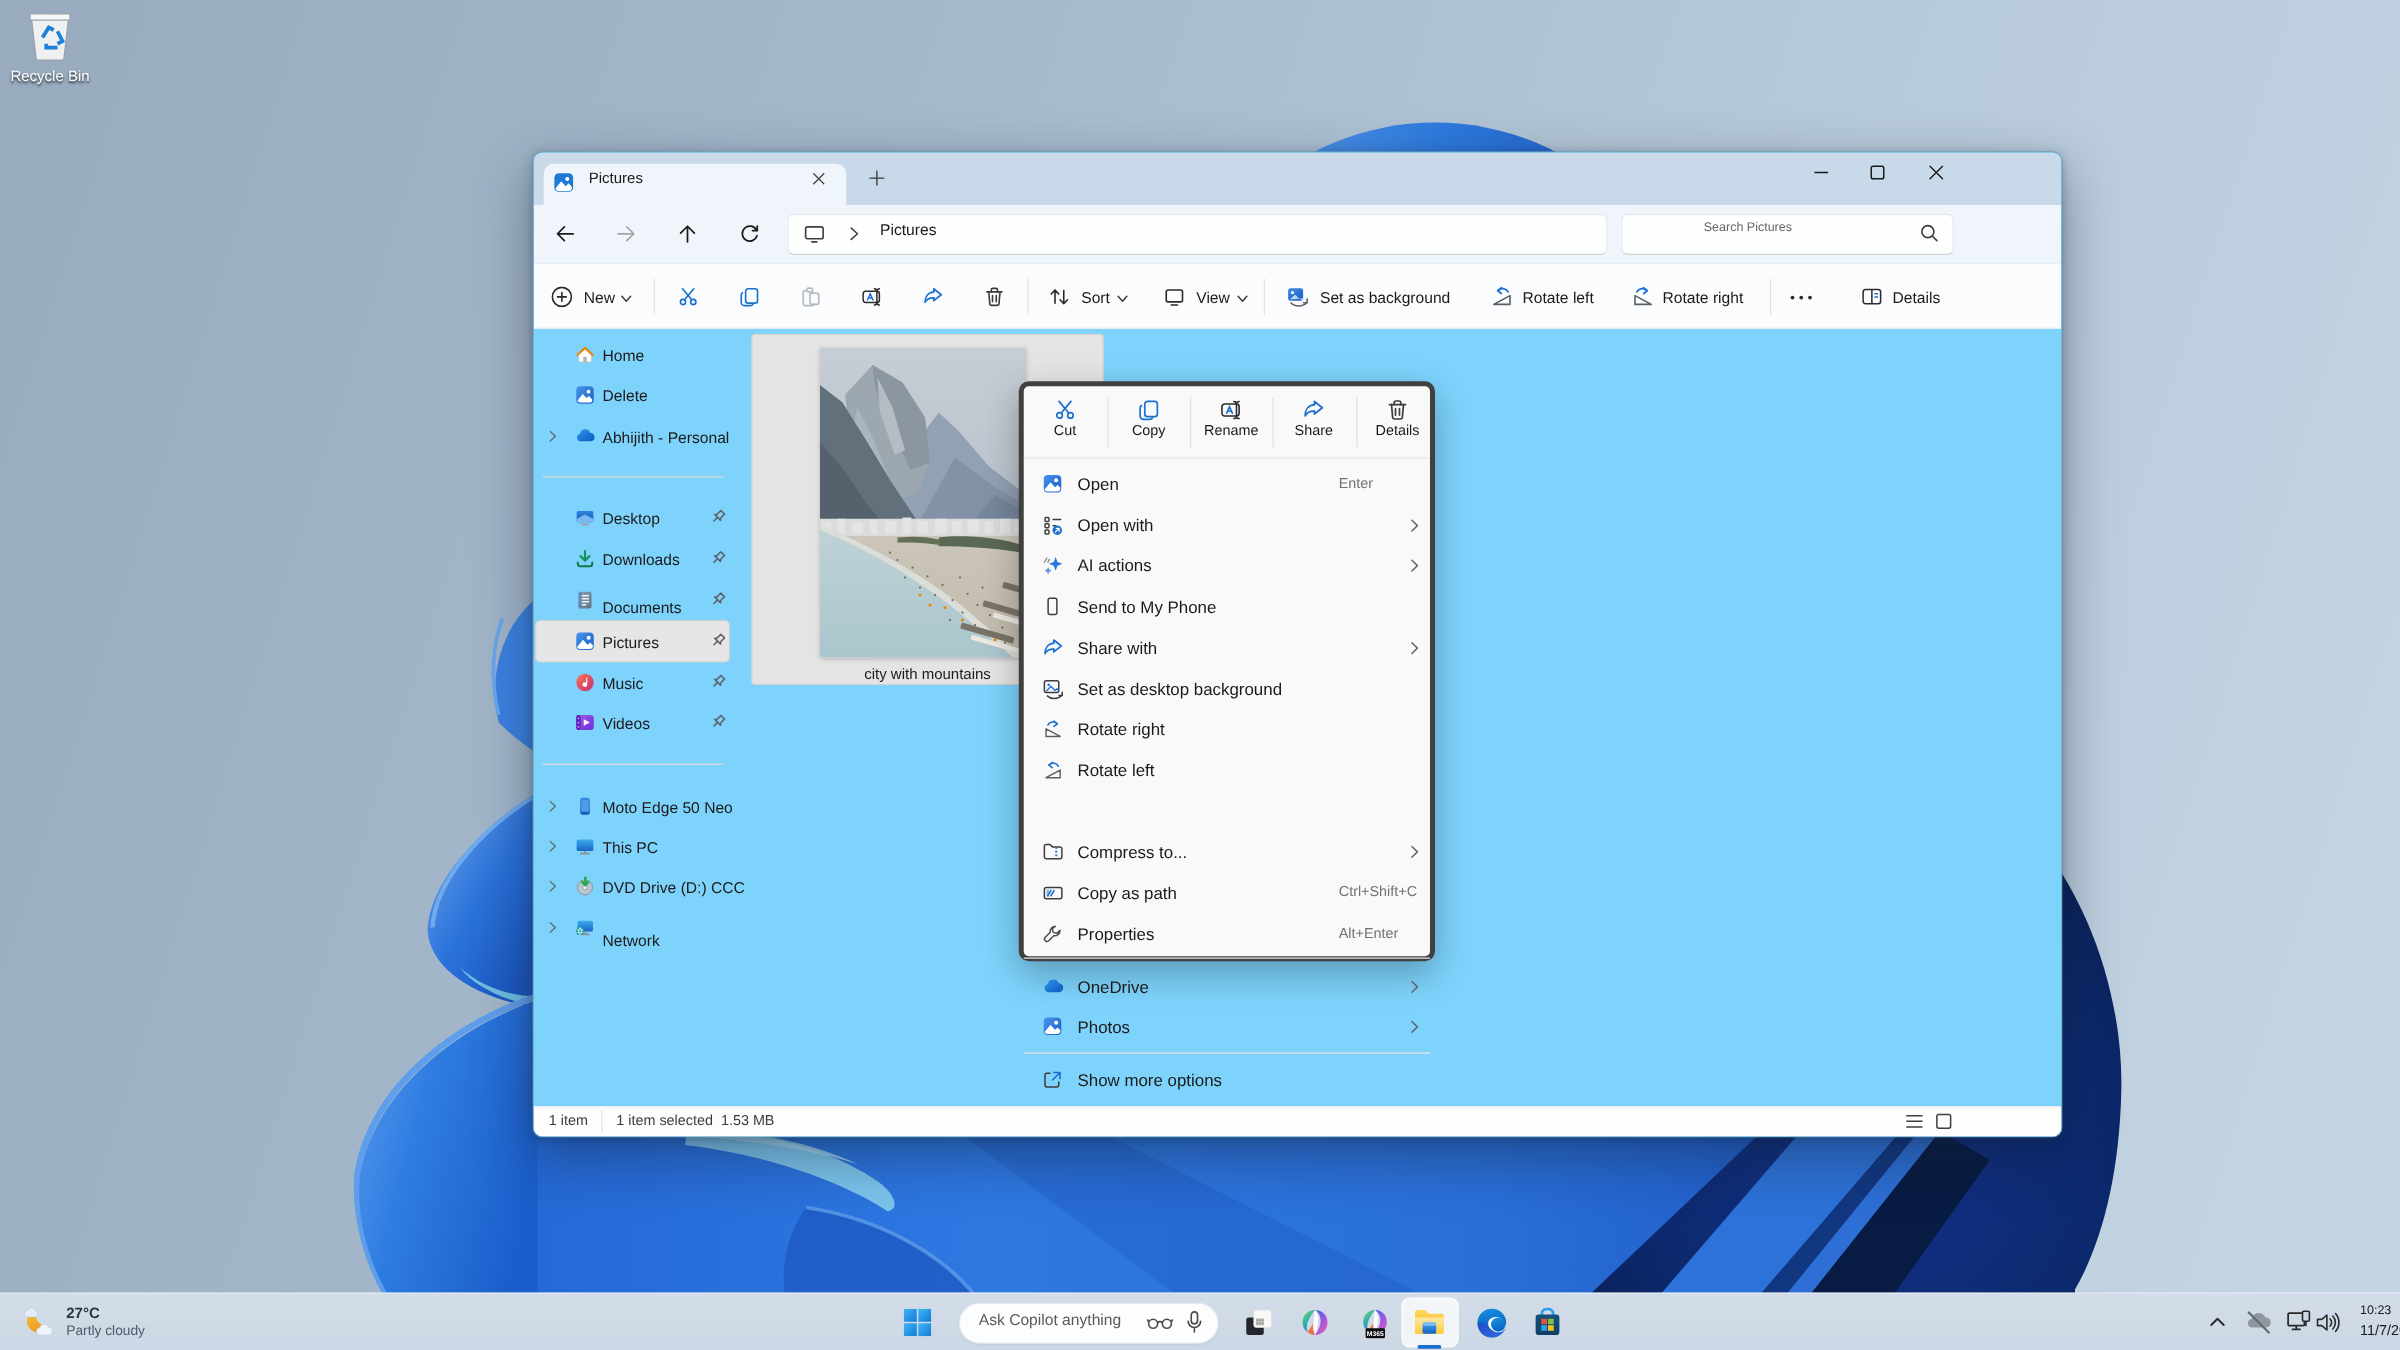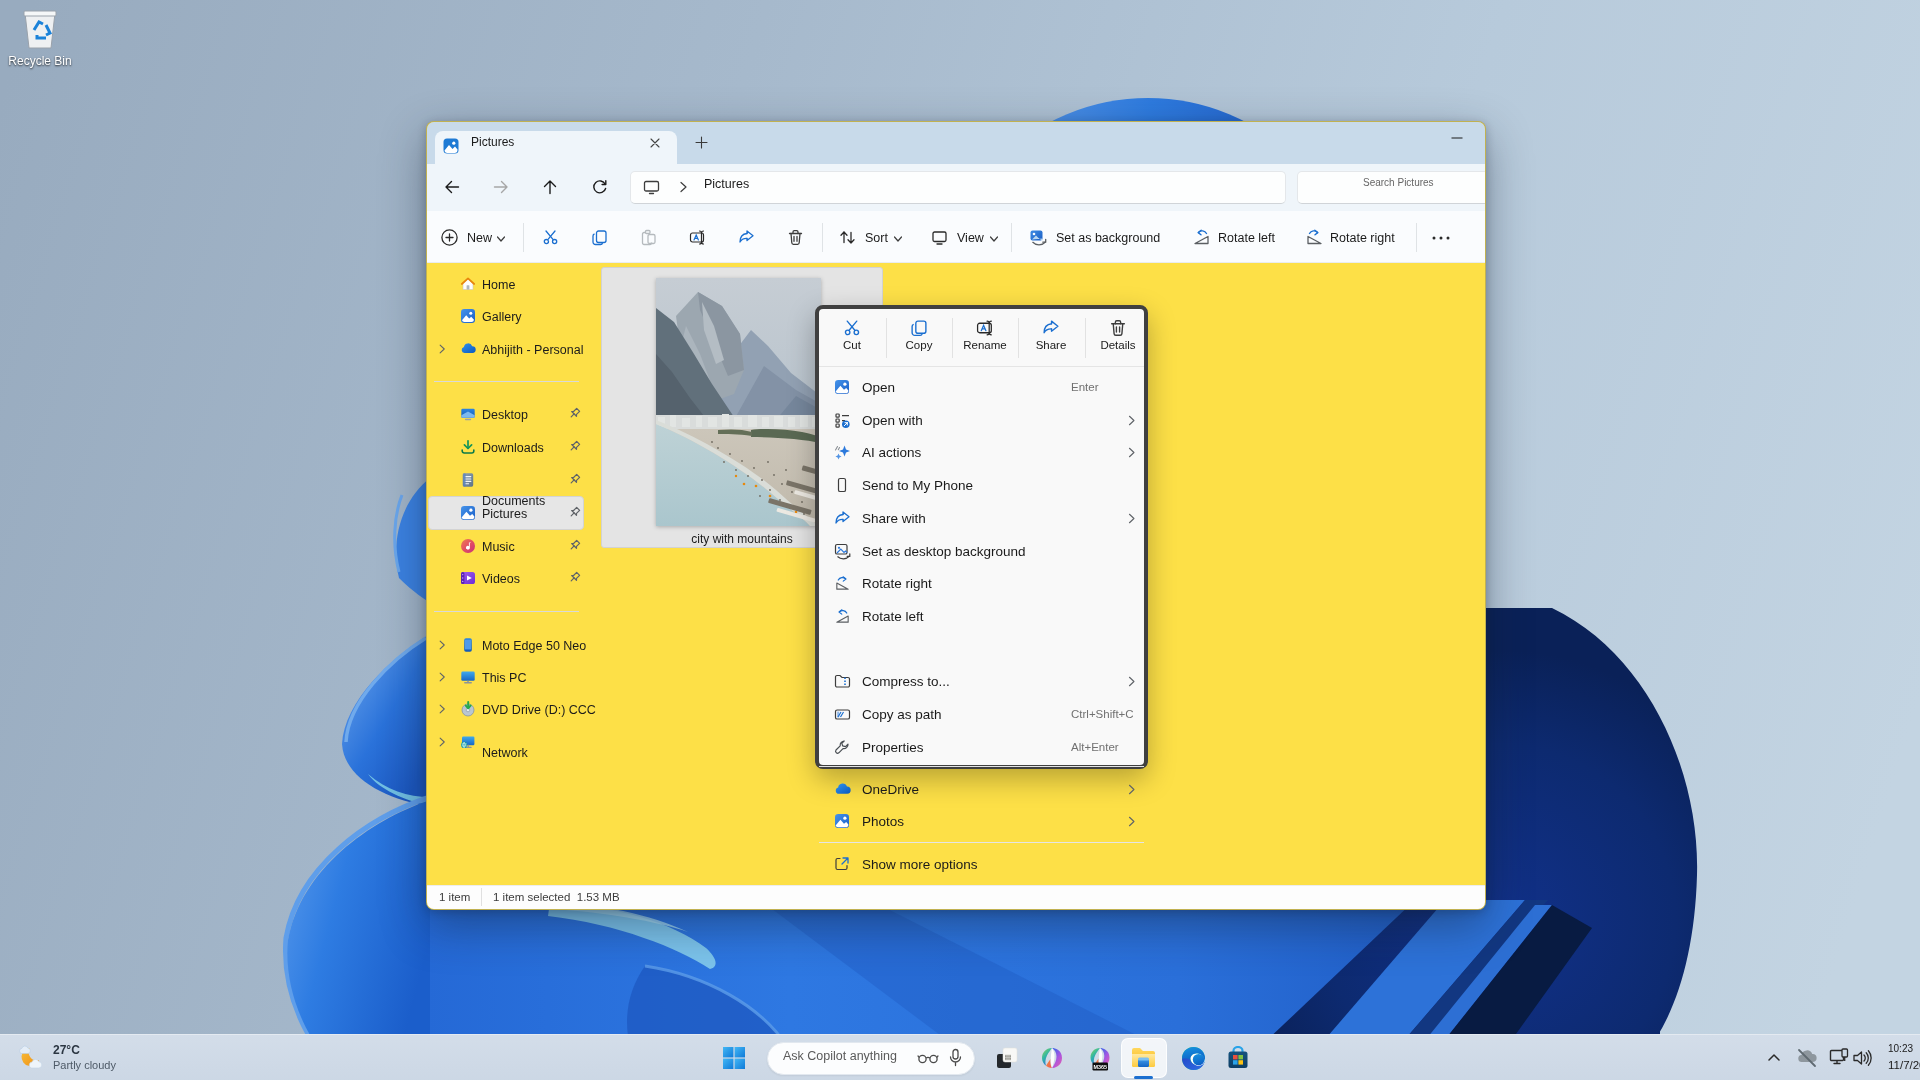--- a/index.html
+++ b/index.html
@@ -88,21 +88,21 @@
     <rect x="4" y="3" width="32" height="5" rx="1" fill="#f5f7f8" stroke="#9aa2ab" stroke-width="1"></rect>
     <g stroke="#1b82d9" stroke-width="3" fill="none">
       <path d="M14 22 l5 -8 4 2"></path>
       <path d="M26 17 l4 8 -4 2"></path>
       <path d="M26 30 l-9 0 0 -3"></path>
     </g>
   </svg>
   <div style="font-size:12px;color:#fff;text-shadow:0 1px 2px rgba(0,0,0,.8);margin-top:2px;">Recycle Bin</div>
 </div>
 
-<div class="abs" id="win" style="left:426px;top:121px;width:1060px;height:789px;border-radius:8px;background:#fde047;box-shadow:0 16px 45px rgba(20,30,50,.42), 0 2px 8px rgba(20,30,50,.25);border:1px solid rgba(80,90,100,.35);overflow:hidden;font-size:12px;color:#1b1b1b;">
+<div class="abs" id="win" style="left:426px;top:121px;width:1224px;height:789px;border-radius:8px;background:#7dd3fc;box-shadow:0 16px 45px rgba(20,30,50,.42), 0 2px 8px rgba(20,30,50,.25);border:1px solid rgba(80,90,100,.35);overflow:hidden;font-size:12px;color:#1b1b1b;">
 
   <div class="abs" style="left:0;top:0;width:100%;height:42px;background:#c8daea;"></div>
 
   <div class="abs" style="left:8px;top:9px;width:242px;height:33px;background:#eff5fa;border-radius:8px 8px 0 0;"></div>
   <svg class="abs" style="left:16px;top:16px" width="16" height="16" viewBox="0 0 16 16">
     <rect x="0.5" y="0.5" width="15" height="15" rx="3.5" fill="#1e7ad4"></rect>
     <circle cx="10.8" cy="5.2" r="1.6" fill="#fff"></circle>
     <path d="M1.5 12.5 L6 7 L9.5 11 L12 8.5 L14.5 11.5 L14.5 12 A3 3 0 0 1 11.5 15 L4.5 15 A3 3 0 0 1 1.5 12z" fill="#fff"></path>
   </svg>
   <div class="abs" style="left:44px;top:13px;font-size:12px;">Pictures</div>
@@ -397,21 +397,21 @@
 
   <div class="abs" style="left:1px;top:374px;width:156px;height:34px;background:#e6e6e6;border:1px solid #d3d3d3;border-radius:4px;"></div>
 
   <svg class="abs" style="left:33px;top:154px" width="16" height="16">
         <use href="#i-home"></use>
       </svg>
   <div class="abs" style="left:55px;top:156px;font-size:12.5px;">Home</div>
   <svg class="abs" style="left:33px;top:186px" width="16" height="16">
         <use href="#i-gallery"></use>
       </svg>
-  <div class="abs" style="left:55px;top:188px;font-size:12.5px;">Gallery</div>
+  <div class="abs" style="left:55px;top:188px;font-size:12.5px;">Delete</div>
   <svg class="abs" style="left:9px;top:221px" width="12" height="12">
         <use href="#i-chev"></use>
       </svg>
   <svg class="abs" style="left:33px;top:219px" width="16" height="16">
         <use href="#i-cloud"></use>
       </svg>
   <div class="abs" style="left:55px;top:221px;font-size:12.5px;">Abhijith - Personal</div>
 
   <div class="abs" style="left:7px;top:259px;width:145px;height:1px;background:#d9d9d9;"></div>
 
@@ -425,21 +425,21 @@
   <svg class="abs" style="left:33px;top:317px" width="16" height="16">
         <use href="#i-down"></use>
       </svg>
   <div class="abs" style="left:55px;top:319px;font-size:12.5px;">Downloads</div>
   <svg class="abs" style="left:140px;top:317px" width="15" height="15">
         <use href="#i-pin"></use>
       </svg>
   <svg class="abs" style="left:33px;top:350px" width="16" height="16">
         <use href="#i-doc"></use>
       </svg>
-  <div class="abs" style="left:55px;top:372px;font-size:12.5px;">Documents</div>
+  <div class="abs" style="left:55px;top:357px;font-size:12.5px;">Documents</div>
   <svg class="abs" style="left:140px;top:350px" width="15" height="15">
         <use href="#i-pin"></use>
       </svg>
   <svg class="abs" style="left:33px;top:383px" width="16" height="16">
         <use href="#i-pics"></use>
       </svg>
   <div class="abs" style="left:55px;top:385px;font-size:12.5px;">Pictures</div>
   <svg class="abs" style="left:140px;top:383px" width="15" height="15">
         <use href="#i-pin"></use>
       </svg>

